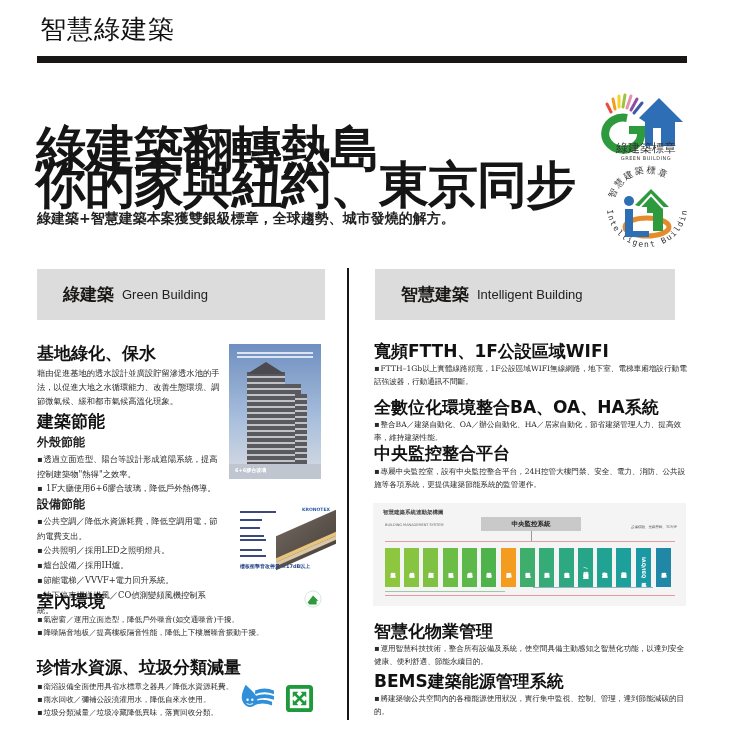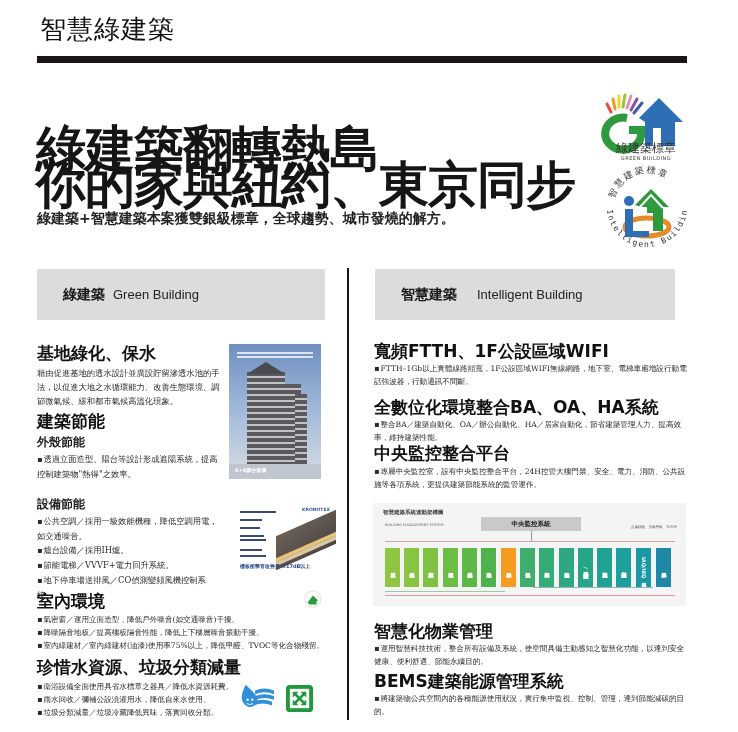--- a/index.html
+++ b/index.html
@@ -15,22 +15,22 @@
 
   
   .gb-logo { left: 597px; top: 80px; width: 90px; height: 80px; }
   .gb-title { left: 604px; top: 140px; width: 84px; text-align: center; font-size: 12px; font-family: "DejaVu Serif", serif; color: #333; }
   .gb-sub { left: 604px; top: 155px; width: 84px; text-align: center; font-size: 5px; color: #444; letter-spacing: 0.5px; }
   .ib-logo { left: 595px; top: 165px; width: 100px; height: 95px; }
 
   
   .sec-head { top: 269px; height: 51px; background: #dcdcdc; display: flex; align-items: center; }
   .sec-head.left { left: 37px; width: 288px; }
-  .sec-head.right { left: 375px; width: 300px; gap: 12px; }
-  .sec-zh { font-size: 14px; font-weight: bold; color: #1b1616; margin-left: 26px; }
+  .sec-head.right { left: 375px; width: 300px; }
+  .sec-zh { font-size: 17px; font-weight: bold; color: #1b1616; margin-left: 26px; }
   .sec-en { font-size: 13px; color: #222; margin-left: 8px; font-family: "Liberation Sans", sans-serif; }
   .vdiv { left: 347px; top: 268px; width: 2px; height: 452px; background: #1b1616; }
 
   h3.h { margin: 0; font-size: 17px; font-weight: bold; color: #111; position: absolute; white-space: nowrap; }
   h4.s { margin: 0; font-size: 12px; font-weight: bold; color: #222; position: absolute; }
   .p { position: absolute; font-size: 8.3px; line-height: 14px; color: #2a2a2a; font-family: "DejaVu Serif", serif; }
   .p .b::before { content: "▪"; font-size: 8px; margin-right: 1px; }
 
   
   .photo1 { left: 229px; top: 344px; width: 92px; height: 135px;
@@ -103,34 +103,35 @@
   <span class="sec-en">Intelligent Building</span>
 </div>
 
 <h3 class="h" style="left:37px;top:342px;">基地綠化、保水</h3>
 <div class="p" style="left:37px;top:366px;width:183px;">藉由促進基地的透水設計並廣設貯留滲透水池的手法，以促進大地之水循環能力、改善生態環境、調節微氣候、緩和都市氣候高溫化現象。</div>
 
 <h3 class="h" style="left:37px;top:410px;">建築節能</h3>
 <h4 class="s" style="left:37px;top:434px;">外殼節能</h4>
 <div class="p" style="left:37px;top:452px;width:183px;">
   <div class="b">透過立面造型、陽台等設計形成遮陽系統，提高控制建築物"熱得"之效率。</div>
+  <div class="b"> 1F大廳使用6+6膠合玻璃，降低戶外熱傳導。</div>
 </div>
 <h4 class="s" style="left:37px;top:496px;">設備節能</h4>
 <div class="p" style="left:37px;top:514px;width:183px;">
-  <div class="b">公共空調／採用一級效能機種，降低空調用電，如交通噪音。</div>
+  <div class="b">公共空調／降低水資源耗費，降低空調用電，節約電費支出。</div>
+  <div class="b">公共照明／採用LED之照明燈具。</div>
   <div class="b">爐台設備／採用IH爐。</div>
   <div class="b">節能電梯／VVVF+電力回升系統。</div>
   <div class="b">地下停車場送排風／CO偵測變頻風機控制系統。</div>
 </div>
 
 <h3 class="h" style="left:37px;top:590px;font-family:Liberation Serif, serif;">室內環境</h3>
 <div class="p" style="left:37px;top:613px;width:300px;font-size:7.6px;line-height:13px;">
   <div class="b">氣密窗／運用立面造型，降低戶外噪音(如交通噪音)干擾。</div>
   <div class="b">降噪隔音地板／提高樓板隔音性能，降低上下樓層噪音振動干擾。</div>
-  <div class="b">室內綠建材／室內綠建材(油漆)使用率75%以上，降低甲醛、TVOC等化合物殘留。</div>
 </div>
 
 <h3 class="h" style="left:37px;top:656px;">珍惜水資源、垃圾分類減量</h3>
 <div class="p" style="left:37px;top:680px;width:200px;font-size:7.6px;line-height:13px;">
   <div class="b">衛浴設備全面使用具省水標章之器具／降低水資源耗費。</div>
   <div class="b">雨水回收／彌補公設澆灌用水，降低自來水使用。</div>
   <div class="b">垃圾分類減量／垃圾冷藏降低異味，落實回收分類。</div>
 </div>
 
 <div class="abs photo1">

